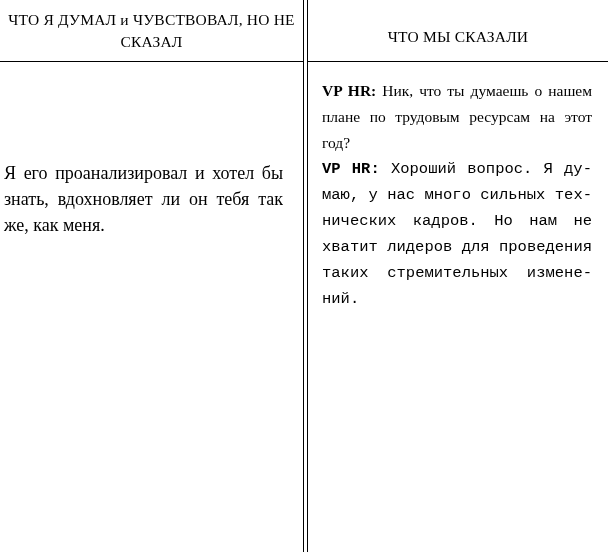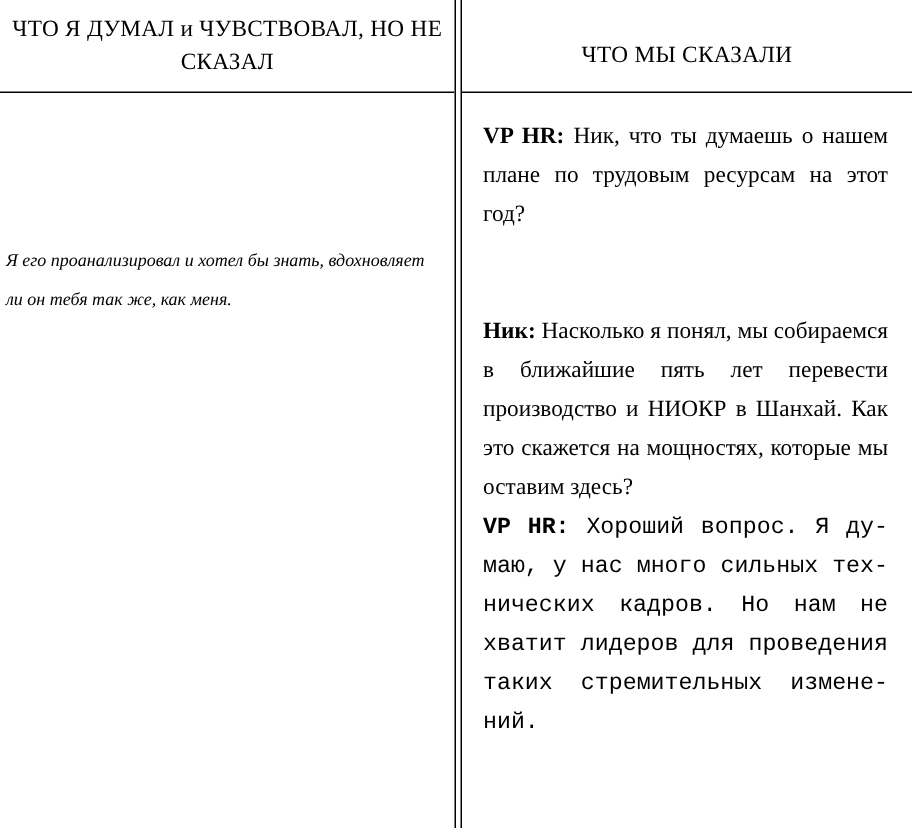--- a/index.html
+++ b/index.html
@@ -73,25 +73,24 @@
     box-sizing: border-box;
     padding: 0 8px;
     height: 490px;
     position: relative;
   }
   .left-body-text {
     position: absolute;
     top: 98px;
     left: 4px;
     right: 20px;
-    font-size: 12px;
+    font-size: 18px;
     line-height: 26px;
     text-align: justify;
     text-justify: inter-word;
-    font-style: italic;
   }
   .dialogue {
     padding-top: 16px;
     padding-left: 14px;
     padding-right: 16px;
   }
   .para {
     font-size: 15.5px;
     line-height: 26px;
     text-align: justify;
@@ -136,23 +135,20 @@
     <div class="col col-right">
       <div class="head-cell head-right">
         <span class="head-text">ЧТО МЫ  СКАЗАЛИ</span>
       </div>
       <div class="body-cell dialogue">
 
         <p class="para">
           <span class="speaker">VP HR:</span><span> Ник, что ты думаешь о нашем плане по трудовым ресурсам на этот год?</span>
         </p>
 
-        <p class="para gap-large">
-          <span class="speaker">Ник:</span><span> Насколько я понял, мы собираемся в ближайшие пять лет перевести производство и НИОКР в Шанхай. Как это ска­жется на мощностях, которые мы оставим здесь?</span>
-        </p>
 
         <p class="para gap-small">
           <span class="speaker">VP HR:</span><span> Хороший вопрос. Я ду­маю, у нас много сильных тех­нических кадров. Но нам не хватит лидеров для проведения таких стремительных измене­ний.</span>
         </p>
 
       </div>
     </div>
 
   </div>
 </div>

